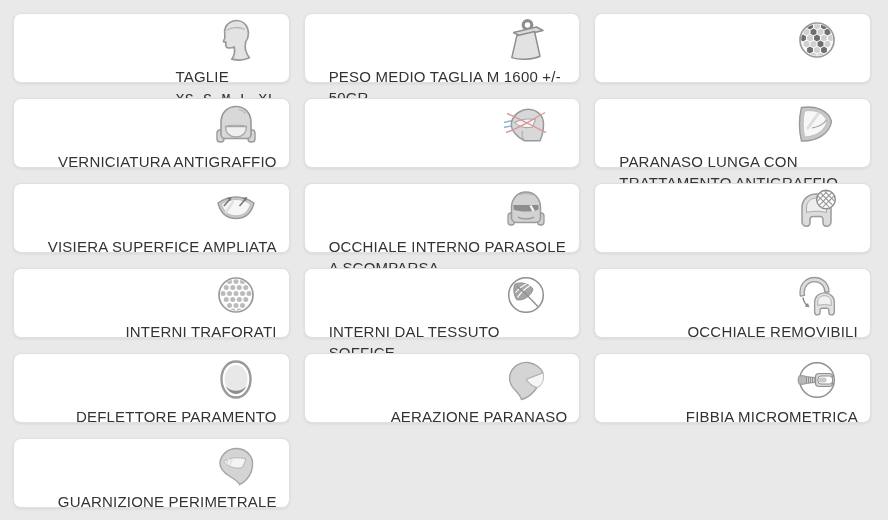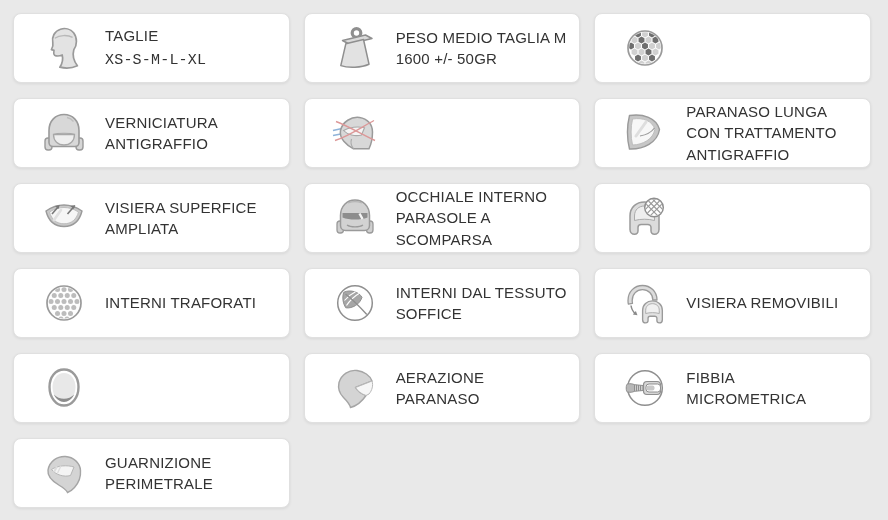--- a/index.html
+++ b/index.html
@@ -13,23 +13,24 @@
     grid-template-columns:repeat(3,1fr);
     grid-auto-rows:70px;
     column-gap:14px;row-gap:15px;
     padding:13px 17px 12px 13px;
   }
   .card{
     background:#ffffff;
     border:1px solid #e0e0e0;
     border-radius:8px;
     box-shadow:0 1px 3px rgba(0,0,0,.08);
-    display:flex;align-items:center;
+    display:flex;align-items:flex-end;
     padding:0 12px 0 24px;
     box-sizing:border-box;
+    flex-direction:column;
   }
   .icon{
     width:52px;height:52px;flex:0 0 52px;
     display:flex;align-items:center;justify-content:center;
     margin-right:15px;
   }
   .icon svg{width:48px;height:48px;display:block;}
   .txt{
     font-size:15px;line-height:1.42;color:#333333;
     letter-spacing:.2px;
@@ -250,31 +251,32 @@
       <svg viewBox="0 0 48 48">
         <path d="M7 21.5 C7 12.5 13.5 6.5 21.5 6.5 C29.5 6.5 36 12.5 36 21 L31.8 21 C31.8 14.8 27.2 10.7 21.5 10.7 C15.8 10.7 11.2 14.8 11.2 21.5 C11.2 22.5 11.3 23.4 11.5 24.3 L7.4 25.2 C7.1 24 7 22.8 7 21.5 Z" fill="#dcdcdc" stroke="#9a9a9a" stroke-width="1.3" stroke-linejoin="round"></path>
         <path d="M10 26.5 C10.5 30 12 32.8 14.5 34.8" stroke="#8a8a8a" stroke-width="1.5" fill="none"></path>
         <polygon points="16.5,36.2 11.8,35.6 14.9,31.9" fill="#8a8a8a"></polygon>
         <g transform="translate(15.5,16.5) scale(0.68)">
           <path d="M9 22 C9 13 15.5 8 23.5 8 C31.5 8 38 13 38 22 L38 35.5 C38 38.2 36 40.2 33.5 40.2 C31.4 40.2 30 38.8 30 36.8 L30 33.5 C30 31.6 28.6 30.5 26.8 30.5 L20.2 30.5 C18.4 30.5 17 31.6 17 33.5 L17 36.8 C17 38.8 15.6 40.2 13.5 40.2 C11 40.2 9 38.2 9 35.5 Z" fill="#e2e2e2" stroke="#9a9a9a" stroke-width="2"></path>
           <path d="M13.5 22 C13.5 15.5 18 12 23.5 12 C29 12 33.5 15.5 33.5 22 L33.5 26.5 C27.5 24.8 19.5 24.8 13.5 26.5 Z" fill="#f0f0f0" stroke="#ababab" stroke-width="1.4"></path>
         </g>
       </svg>
     </span>
-    <div class="txt">VISIERA REMOVIBILI</div>
+    <div class="txt">OCCHIALE REMOVIBILI</div>
   </div>
 
   <div class="card">
     <span class="icon">
       <svg viewBox="0 0 48 48">
         <path d="M24 5.5 C32.5 5.5 38.5 13 38.5 23 C38.5 33.5 32 41.5 24 41.5 C16 41.5 9.5 33.5 9.5 23 C9.5 13 15.5 5.5 24 5.5 Z" fill="#ffffff" stroke="#9a9a9a" stroke-width="2.4"></path>
         <path d="M24 9 C30.5 9 35.5 15.2 35.5 23 C35.5 31.5 30.3 38 24 38 C17.7 38 12.5 31.5 12.5 23 C12.5 15.2 17.5 9 24 9 Z" fill="#e8e8e8"></path>
         <path d="M13.8 30.5 C16.3 35.2 20 38 24 38 C28 38 31.7 35.2 34.2 30.5 C31.5 33.3 27.8 34.8 24 34.8 C20.2 34.8 16.5 33.3 13.8 30.5 Z" fill="#8d8d8d"></path>
       </svg>
     </span>
+    <div class="txt">DEFLETTORE PARAMENTO</div>
   </div>
 
   <div class="card">
     <span class="icon">
       <svg viewBox="0 0 48 48">
         <path d="M8 18.5 C10.5 10.5 18 5.5 26 6.5 C33 7.4 39 11.5 41 17 L24.5 23.5 C26.5 27 30.5 30 35 31.5 C31 37.5 25 42 19.5 43.5 C18.5 39.5 15.5 36.5 12.5 33.5 C8.5 29.5 6.8 24 8 18.5 Z" fill="#d4d4d4" stroke="#a5a5a5" stroke-width="1.4" stroke-linejoin="round"></path>
         <path d="M41 17 C42.5 21.5 41 26.5 38 30 L35 31.5 C30.5 30 26.5 27 24.5 23.5 Z" fill="#f6f6f6" stroke="#b8b8b8" stroke-width="1"></path>
       </svg>
     </span>
     <div class="txt">AERAZIONE PARANASO</div>

